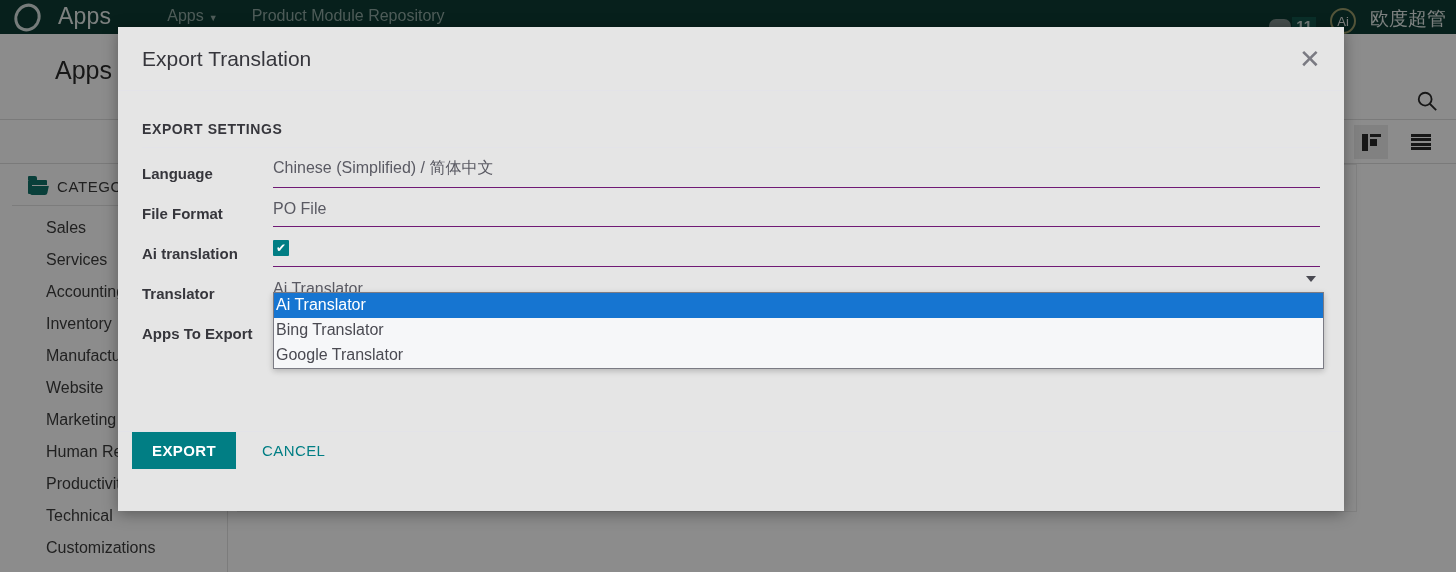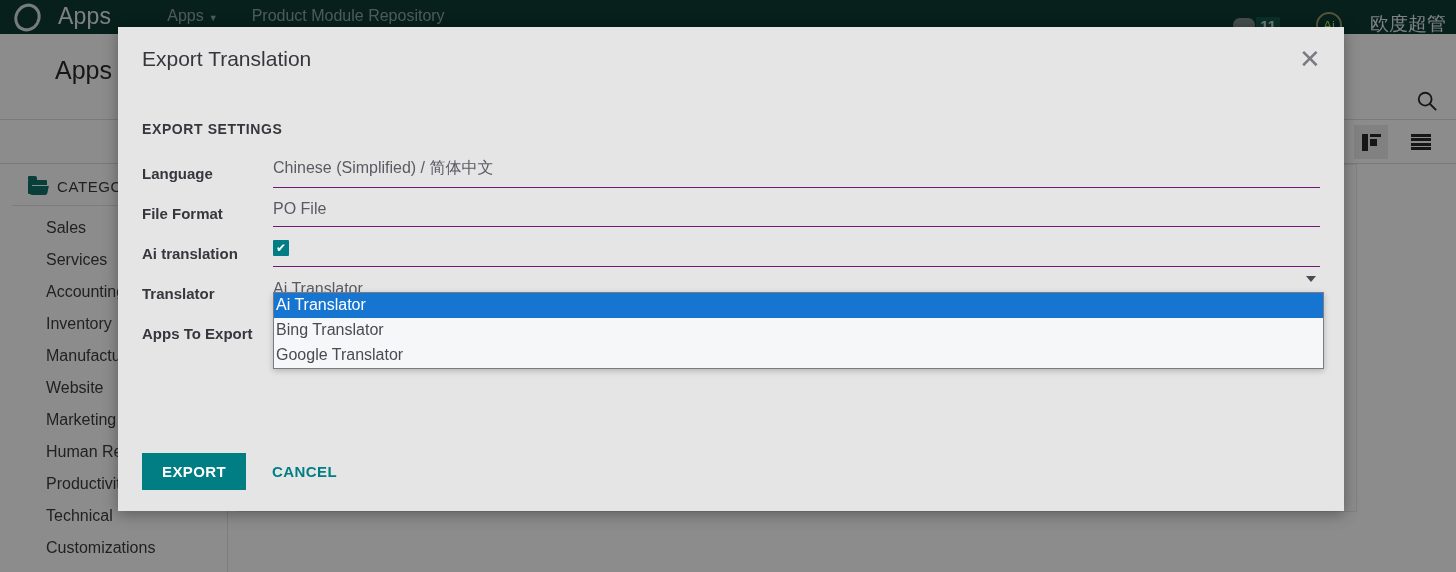--- a/index.html
+++ b/index.html
@@ -32,43 +32,43 @@
     color: #e4ebe9; font-size: 23px; letter-spacing: .2px;
     padding-left: 4px; padding-bottom: 2px;
   }
   .nav-menu {
     display: flex; align-items: center; gap: 34px;
     margin-left: 56px; color: #8fa8a2; font-size: 16px;
     padding-bottom: 2px;
   }
   .nav-menu .caret { font-size: 9px; margin-left: 5px; }
   .nav-right {
-    position: absolute; right: 10px; top: 8px; height: 34px;
-    display: flex; align-items: center; gap: 28px;
+    position: absolute; right: 10px; top: 0; height: 34px;
+    display: flex; align-items: flex-end; gap: 14px;
   }
   .chat-wrap { position: relative; display: flex; align-items: center; }
   .chat-bubble {
     width: 22px; height: 14px; border-radius: 8px; background: #7e8f8c;
     position: relative;
   }
   .chat-bubble:after {
     content: ""; position: absolute; left: 4px; bottom: -4px;
     border-left: 5px solid transparent; border-right: 3px solid transparent;
     border-top: 5px solid #7e8f8c;
   }
   .chat-count {
     color: #cfe0dc; font-size: 15px; font-weight: 700;
     background: #13564c; padding: 0 4px; margin-left: 1px;
   }
   .avatar {
     width: 26px; height: 26px; border-radius: 50%;
     background: #0d3b33; border: 2px solid #9a9b6a;
-    color: #bef264; font-size: 13px; font-weight: 400;
+    color: #e5e5e5; font-size: 13px; font-weight: 400;
     display: flex; align-items: center; justify-content: center;
-    margin-left: 8px;
+    margin-left: 0;
   }
   .user-name { color: #e4ebe9; font-size: 19px; padding-bottom: 2px; font-family: Liberation Mono, monospace; }
 
   .control-panel {
     position: absolute; top: 34px; left: 0; width: 1456px; height: 86px;
     background: #ffffff; border-bottom: 1px solid #dfdfdf;
   }
   .cp-title {
     position: absolute; left: 55px; top: 22px;
     font-size: 25px; color: #2b2b2b;
@@ -221,31 +221,31 @@
   }
   .dd-opt {
     font-size: 16px; color: #4a4a52;
     padding: 1px 0 2px 2px; line-height: 22px;
   }
   .dd-opt.sel { background: #1675d1; color: #ffffff; }
 
   .modal-footer {
     flex: 0 0 80px; height: 80px;
     border-top: 1px solid #e3e3e8;
-    display: flex; align-items: center; gap: 24px;
-    padding: 0 24px;
+    display: flex; align-items: flex-start; gap: 24px;
+    padding: 0 14px;
   }
   .btn-primary {
     background: #017e84; color: #ffffff;
     font-size: 15px; font-weight: 700; letter-spacing: .4px;
     padding: 10px 20px; border: none; cursor: pointer;
   }
   .btn-link {
     background: transparent; color: #017e84;
-    font-size: 15px; font-weight: 700; letter-spacing: .4px;
+    font-size: 15px; font-weight: 400; letter-spacing: .4px;
     border: none; cursor: pointer; padding: 10px 2px;
   }
 </style>
 </head>
 <body>
 
 <div id="app">
 
   <div class="bg-root">
 

